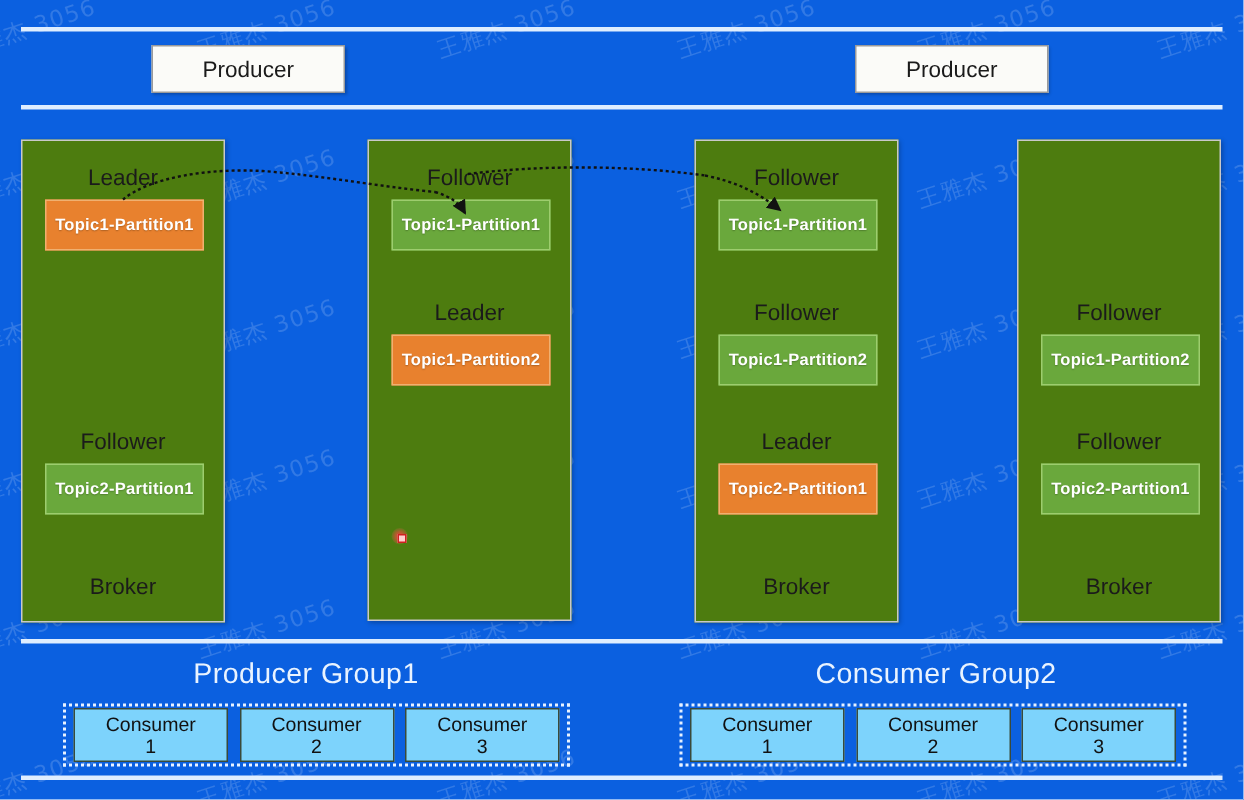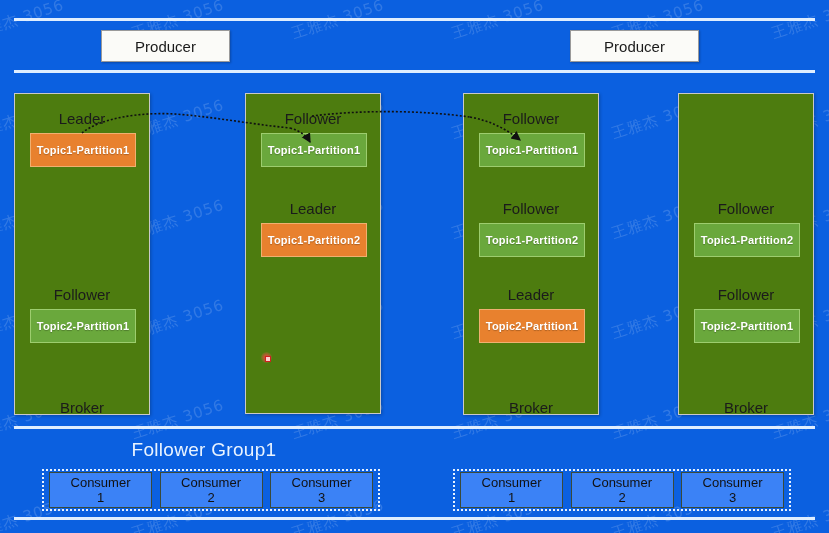--- a/index.html
+++ b/index.html
@@ -88,21 +88,20 @@
   }
   .part.leader  { background: #E8812E; border: 1px solid #f0b070; }
   .part.follower{ background: #6AA83C; border: 1px solid #9dcd6e; }
   .brokerlabel {
     position: absolute;
     left: 2px; right: 2px;
     text-align: center;
     font-size: 15px;
     color: #1b1b1b;
     line-height: 19px;
-    margin-top: 16px;
   }
 
   
   .cursor-dot {
     position: absolute;
     width: 11px; height: 11px;
     border-radius: 50%;
     background: radial-gradient(circle, rgba(255,60,60,0.95) 0%, rgba(255,70,70,0.55) 38%, rgba(255,120,120,0.10) 72%, rgba(255,140,140,0) 100%);
     z-index: 6;
   }
@@ -138,21 +137,21 @@
     z-index: 3;
     display: flex;
     align-items: center;
     justify-content: space-between;
     padding: 0 5px;
     box-sizing: border-box;
   }
   .consumer {
     width: 101px;
     height: 34px;
-    background: #3b82f6;
+    background: #7dd3fc;
     border: 1px solid #3a4a3a;
     display: flex;
     flex-direction: column;
     align-items: center;
     justify-content: center;
     font-size: 13px;
     color: #111;
     line-height: 15px;
   }
 
@@ -267,36 +266,37 @@
 
     <path d="M 82 133 C 100 118, 140 112, 175 114 C 215 117, 250 124, 290 128" fill="none" stroke="#111111" stroke-width="1.6" stroke-dasharray="2 2"></path>
     <path d="M 290 128 C 300 131, 306 135, 310 142" fill="none" stroke="#111111" stroke-width="1.6" stroke-dasharray="2 2" marker-end="url(#arrowhead)"></path>
 
     <path d="M 312 116 C 360 110, 420 110, 470 117" fill="none" stroke="#111111" stroke-width="1.6" stroke-dasharray="2 2"></path>
     <path d="M 470 117 C 490 121, 505 128, 520 140" fill="none" stroke="#111111" stroke-width="1.6" stroke-dasharray="2 2" marker-end="url(#arrowhead)"></path>
   </svg>
 
   <div class="cursor-dot" style="left:261px; top:352px;"></div>
 
-  <div class="cg-title" style="left:14px; top:439px; width:380px;">Follower Group1</div>
+  <div class="cg-title" style="left:14px; top:439px; width:380px;">Producer Group1</div>
   <div class="cg-box" style="left:42px; top:469px; width:338px; height:42px;">
     <div class="consumer">
       <span>Consumer</span>
       <span>1</span>
     </div>
     <div class="consumer">
       <span>Consumer</span>
       <span>2</span>
     </div>
     <div class="consumer">
       <span>Consumer</span>
       <span>3</span>
     </div>
   </div>
 
+  <div class="cg-title" style="left:434px; top:439px; width:380px;">Consumer Group2</div>
   <div class="cg-box" style="left:453px; top:469px; width:338px; height:42px;">
     <div class="consumer">
       <span>Consumer</span>
       <span>1</span>
     </div>
     <div class="consumer">
       <span>Consumer</span>
       <span>2</span>
     </div>
     <div class="consumer">

